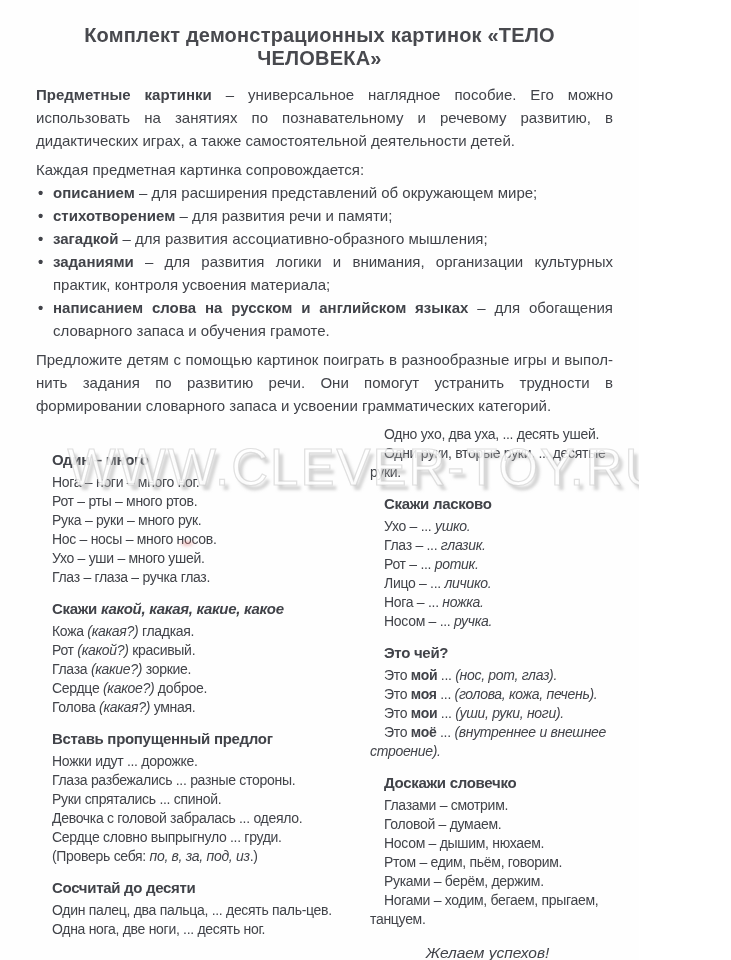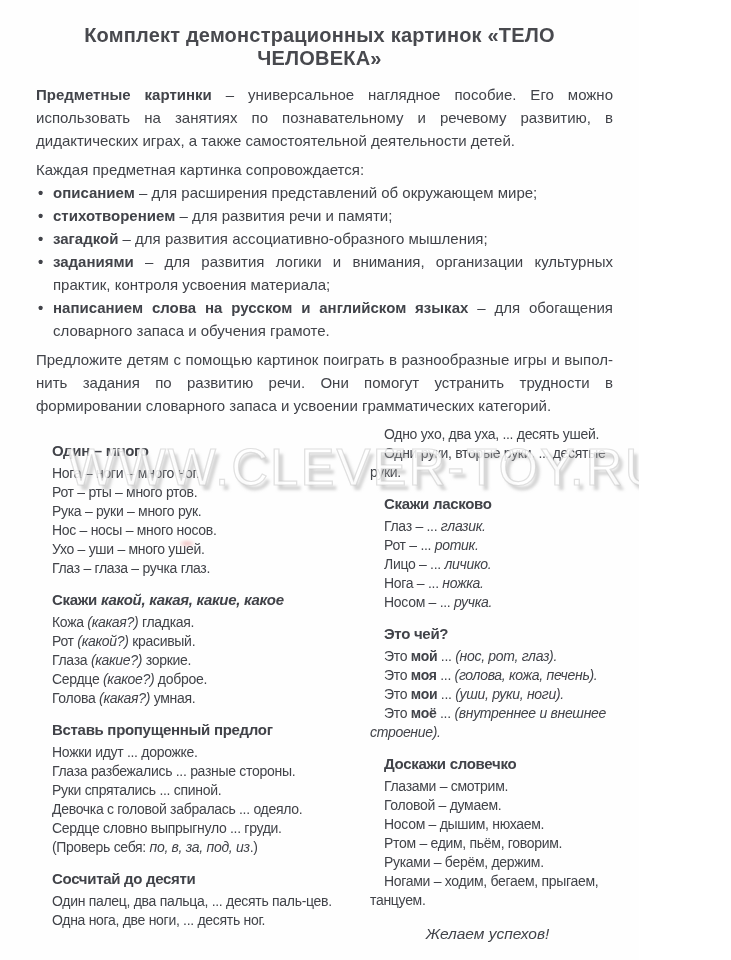--- a/index.html
+++ b/index.html
@@ -127,20 +127,21 @@
         <p class="line"><span>(Проверь себя: </span><span class="i">по, в, за, под, из</span><span>.)</span></p>
         <p class="h"><span class="b">Сосчитай до десяти</span></p>
         <p class="line"><span>Один палец, два пальца, ... десять паль-цев.</span></p>
         <p class="line"><span>Одна нога, две ноги, ... десять ног.</span></p>
       </div>
     <div class="col-right">
       <div id="col-right-sections">
           <p class="line"><span>Одно ухо, два уха, ... десять ушей.</span></p>
           <p class="line"><span>Одни руки, вторые руки, ... десятые руки.</span></p>
           <p class="h"><span class="b">Скажи ласково</span></p>
+          <p class="line"><span>Ухо – ... </span><span class="i">ушко.</span></p>
           <p class="line"><span>Глаз – ... </span><span class="i">глазик.</span></p>
           <p class="line"><span>Рот – ... </span><span class="i">ротик.</span></p>
           <p class="line"><span>Лицо – ... </span><span class="i">личико.</span></p>
           <p class="line"><span>Нога – ... </span><span class="i">ножка.</span></p>
           <p class="line"><span>Носом – ... </span><span class="i">ручка.</span></p>
           <p class="h"><span class="b">Это чей?</span></p>
           <p class="line"><span>Это </span><span class="b">мой</span><span> ... </span><span class="i">(нос, рот, глаз).</span></p>
           <p class="line"><span>Это </span><span class="b">моя</span><span> ... </span><span class="i">(голова, кожа, печень).</span></p>
           <p class="line"><span>Это </span><span class="b">мои</span><span> ... </span><span class="i">(уши, руки, ноги).</span></p>
           <p class="line"><span>Это </span><span class="b">моё</span><span> ... </span><span class="i">(внутреннее и внешнее строение).</span></p>

